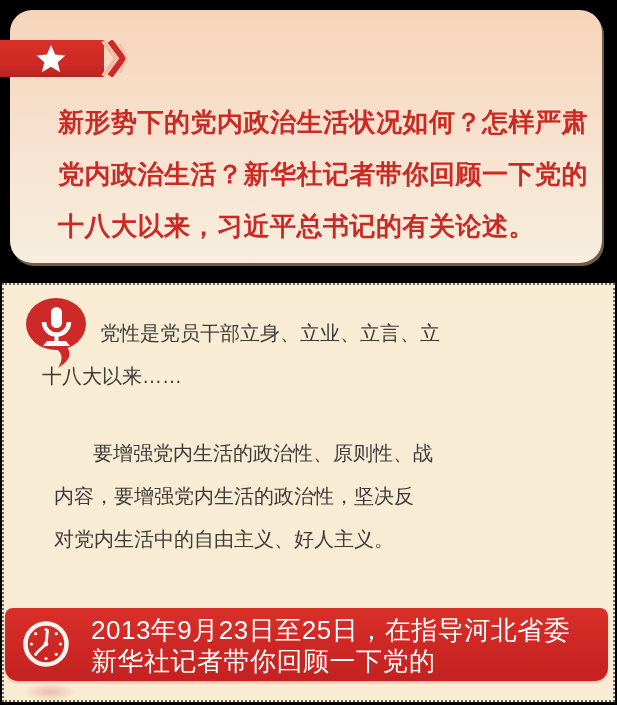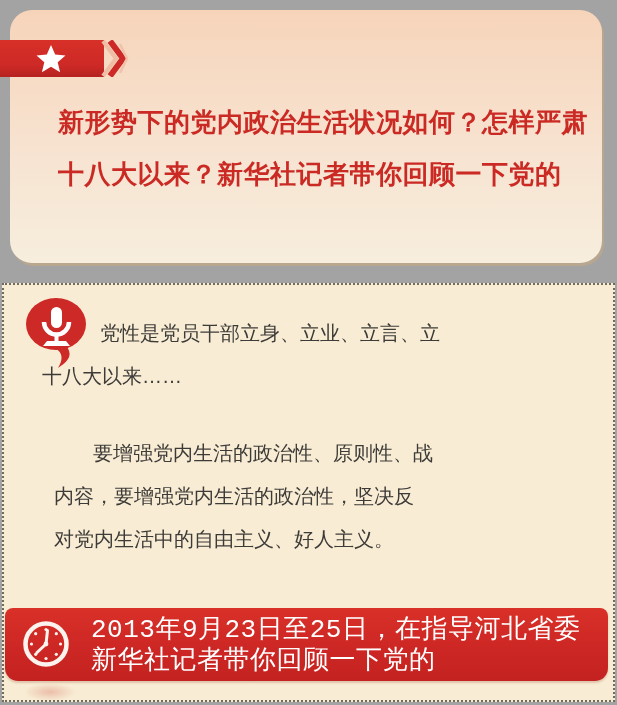--- a/index.html
+++ b/index.html
@@ -2,21 +2,21 @@
 <html><head>
 <meta charset="utf-8">
 <style>
   html,body{margin:0;padding:0;}
   body{
     width:617px;height:705px;
     font-family:"Liberation Sans","DejaVu Sans",sans-serif;
     background:#f9f0c9;
     position:relative;overflow:hidden;
   }
-  .page{position:absolute;inset:0;width:617px;height:705px;background:#a3a3a3;}
+  .page{position:absolute;inset:0;width:617px;height:705px;background:#000000;}
 
   
   .card-top{
     position:absolute;left:10px;top:10px;width:592px;height:253px;
     border-radius:22px;
     background:linear-gradient(180deg,#f6d4ba 0%,#f7dcc6 28%,#f7e4d2 60%,#f7eedd 100%);
     box-shadow:2px 3px 0 rgba(203,170,125,.55);
   }
   .ribbon{
     position:absolute;left:0;top:40px;width:104px;height:37px;
@@ -54,38 +54,39 @@
 
   
   .footer-bar{
     position:absolute;left:1px;top:323px;width:603px;height:73px;
     background:linear-gradient(180deg,#d93028 0%,#cd2725 55%,#c32220 100%);
     border-radius:8px 8px 13px 13px;
     box-shadow:0 2px 2px rgba(150,80,50,.25);
   }
   .footer-text{
     position:absolute;left:86px;top:7px;
-    color:#fff;font-size:26px;line-height:31px;letter-spacing:.5px;font-family:Liberation Mono, monospace;
+    color:#fff;font-size:26px;line-height:31px;letter-spacing:.5px;
   }
   .footer-text span{display:block;white-space:nowrap;}
   .clock{position:absolute;left:16px;top:11px;}
   .clock-reflection{
     position:absolute;left:20px;top:72px;width:52px;height:18px;
     background:radial-gradient(ellipse at center,rgba(200,70,60,.28) 0%,rgba(200,70,60,0) 70%);
   }
 </style>
 </head>
 <body>
 
 <div class="page">
 
   <div class="card-top">
     <div class="headline">
       <span>新形势下的党内政治生活状况如何？怎样严肃</span>
-      <span>十八大以来？新华社记者带你回顾一下党的</span>
+      <span>党内政治生活？新华社记者带你回顾一下党的</span>
+      <span>十八大以来，习近平总书记的有关论述。</span>
     </div>
   </div>
 
   <div class="ribbon">
     <span class="star">
       <svg width="34" height="34" viewBox="0 0 34 34">
         <polygon points="17,3 21.2,12.6 31.5,13.4 23.7,20.2 26.1,30.3 17,24.8 7.9,30.3 10.3,20.2 2.5,13.4 12.8,12.6" fill="#ffffff"></polygon>
       </svg>
     </span>
   </div>

